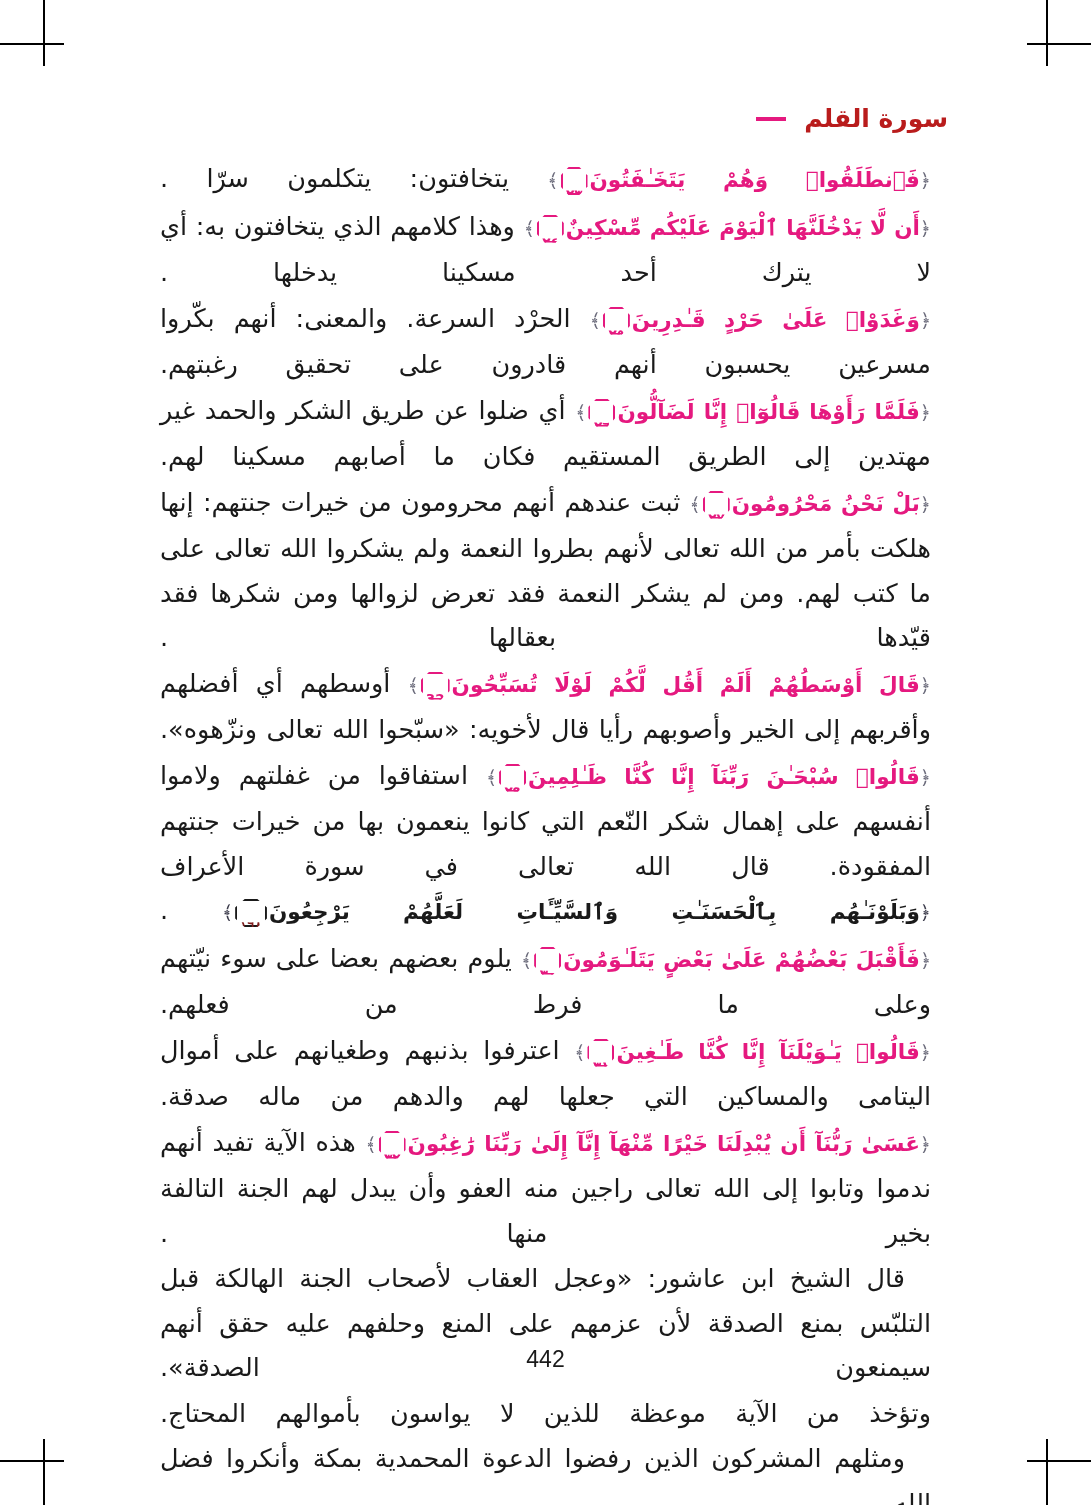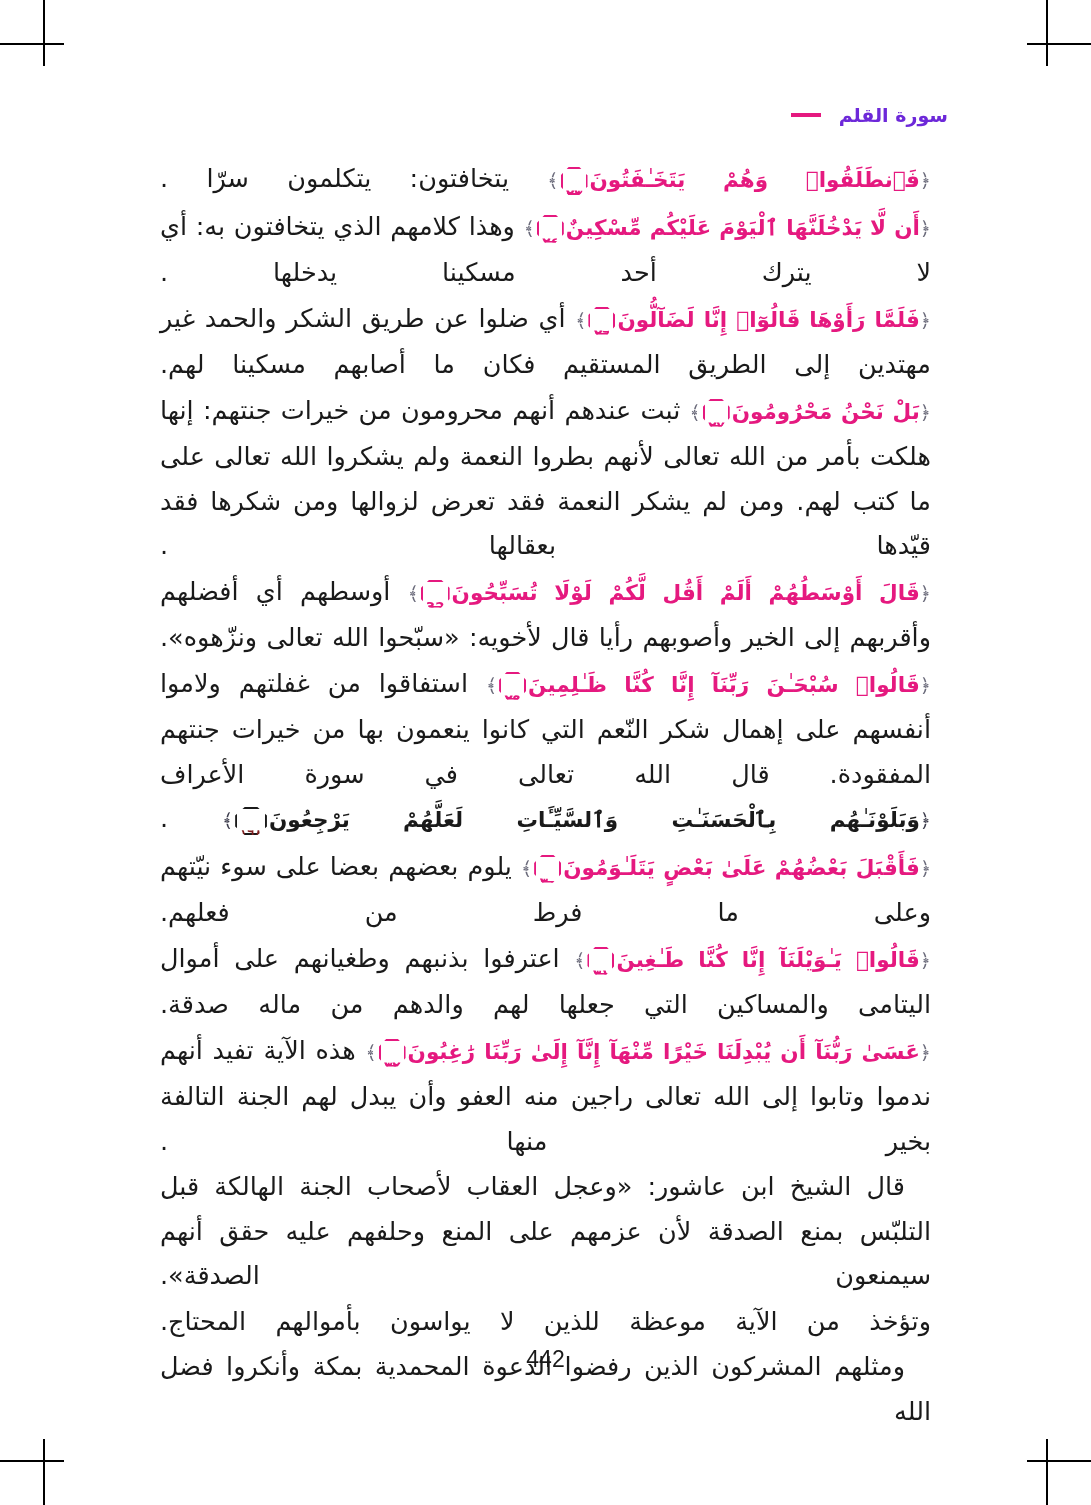--- a/index.html
+++ b/index.html
@@ -37,22 +37,22 @@
   .header {
     position: absolute;
     top: 104px;
     right: 143px;
     display: flex;
     align-items: center;
     gap: 18px;
     direction: rtl;
   }
   .header-title {
-    color: #6d28d9;
-    font-size: 19px;
+    color: #b91c1c;
+    font-size: 25px;
     font-weight: bold;
     letter-spacing: 0.5px;
     white-space: nowrap;
   }
   .header-rule {
     width: 30px;
     height: 4px;
     background: #e5197f;
     display: block;
   }
@@ -157,20 +157,21 @@
   <div class="crop h crop-br-h"></div>
 
   <div class="header">
     <span class="header-title">سورة القلم</span>
     <span class="header-rule"></span>
   </div>
 
   <div class="body" id="body-text">
       <p class="para"><span class="quran"><span class="qm">﴿</span><span>فَٱنطَلَقُوا۟ وَهُمْ يَتَخَـٰفَتُونَ</span><span class="ayah">٢٣</span><span class="qm">﴾</span></span> <span>يتخافتون: يتكلمون سرّا .</span> </p>
       <p class="para"><span class="quran"><span class="qm">﴿</span><span>أَن لَّا يَدْخُلَنَّهَا ٱلْيَوْمَ عَلَيْكُم مِّسْكِينٌ</span><span class="ayah">٢٤</span><span class="qm">﴾</span></span> <span>وهذا كلامهم الذي يتخافتون به: أي لا يترك أحد مسكينا يدخلها .</span> </p>
+      <p class="para"><span class="quran"><span class="qm">﴿</span><span>وَغَدَوْا۟ عَلَىٰ حَرْدٍ قَـٰدِرِينَ</span><span class="ayah">٢٥</span><span class="qm">﴾</span></span> <span>الحرْد السرعة. والمعنى: أنهم بكّروا مسرعين يحسبون أنهم قادرون على تحقيق رغبتهم.</span> </p>
       <p class="para"><span class="quran"><span class="qm">﴿</span><span>فَلَمَّا رَأَوْهَا قَالُوٓا۟ إِنَّا لَضَآلُّونَ</span><span class="ayah">٢٦</span><span class="qm">﴾</span></span> <span>أي ضلوا عن طريق الشكر والحمد غير مهتدين إلى الطريق المستقيم فكان ما أصابهم مسكينا لهم.</span> </p>
       <p class="para"><span class="quran"><span class="qm">﴿</span><span>بَلْ نَحْنُ مَحْرُومُونَ</span><span class="ayah">٢٧</span><span class="qm">﴾</span></span> <span>ثبت عندهم أنهم محرومون من خيرات جنتهم: إنها هلكت بأمر من الله تعالى لأنهم بطروا النعمة ولم يشكروا الله تعالى على ما كتب لهم. ومن لم يشكر النعمة فقد تعرض لزوالها ومن شكرها فقد قيّدها بعقالها .</span> </p>
       <p class="para"><span class="quran"><span class="qm">﴿</span><span>قَالَ أَوْسَطُهُمْ أَلَمْ أَقُل لَّكُمْ لَوْلَا تُسَبِّحُونَ</span><span class="ayah">32</span><span class="qm">﴾</span></span> <span>أوسطهم أي أفضلهم وأقربهم إلى الخير وأصوبهم رأيا قال لأخويه: «سبّحوا الله تعالى ونزّهوه».</span> </p>
       <p class="para"><span class="quran"><span class="qm">﴿</span><span>قَالُوا۟ سُبْحَـٰنَ رَبِّنَآ إِنَّا كُنَّا ظَـٰلِمِينَ</span><span class="ayah">٢٩</span><span class="qm">﴾</span></span> <span>استفاقوا من غفلتهم ولاموا أنفسهم على إهمال شكر النّعم التي كانوا ينعمون بها من خيرات جنتهم المفقودة. قال الله تعالى في سورة الأعراف</span> <span class="quran dark"><span class="qm">﴿</span><span>وَبَلَوْنَـٰهُم بِٱلْحَسَنَـٰتِ وَٱلسَّيِّـَٔاتِ لَعَلَّهُمْ يَرْجِعُونَ</span><span class="ayah dark">١٦٨</span><span class="qm">﴾</span></span> <span>.</span> </p>
       <p class="para"><span class="quran"><span class="qm">﴿</span><span>فَأَقْبَلَ بَعْضُهُمْ عَلَىٰ بَعْضٍ يَتَلَـٰوَمُونَ</span><span class="ayah">٣٠</span><span class="qm">﴾</span></span> <span>يلوم بعضهم بعضا على سوء نيّتهم وعلى ما فرط من فعلهم.</span> </p>
       <p class="para"><span class="quran"><span class="qm">﴿</span><span>قَالُوا۟ يَـٰوَيْلَنَآ إِنَّا كُنَّا طَـٰغِينَ</span><span class="ayah">٣١</span><span class="qm">﴾</span></span> <span>اعترفوا بذنبهم وطغيانهم على أموال اليتامى والمساكين التي جعلها لهم والدهم من ماله صدقة.</span> </p>
       <p class="para"><span class="quran"><span class="qm">﴿</span><span>عَسَىٰ رَبُّنَآ أَن يُبْدِلَنَا خَيْرًا مِّنْهَآ إِنَّآ إِلَىٰ رَبِّنَا رَٰغِبُونَ</span><span class="ayah">٣٢</span><span class="qm">﴾</span></span> <span>هذه الآية تفيد أنهم ندموا وتابوا إلى الله تعالى راجين منه العفو وأن يبدل لهم الجنة التالفة بخير منها .</span> </p>
       <p class="para indent"><span>قال الشيخ ابن عاشور: «وعجل العقاب لأصحاب الجنة الهالكة قبل التلبّس بمنع الصدقة لأن عزمهم على المنع وحلفهم عليه حقق أنهم سيمنعون الصدقة».</span> </p>
       <p class="para"><span>وتؤخذ من الآية موعظة للذين لا يواسون بأموالهم المحتاج.</span> </p>
       <p class="para indent last-right"><span>ومثلهم المشركون الذين رفضوا الدعوة المحمدية بمكة وأنكروا فضل الله</span> </p>

